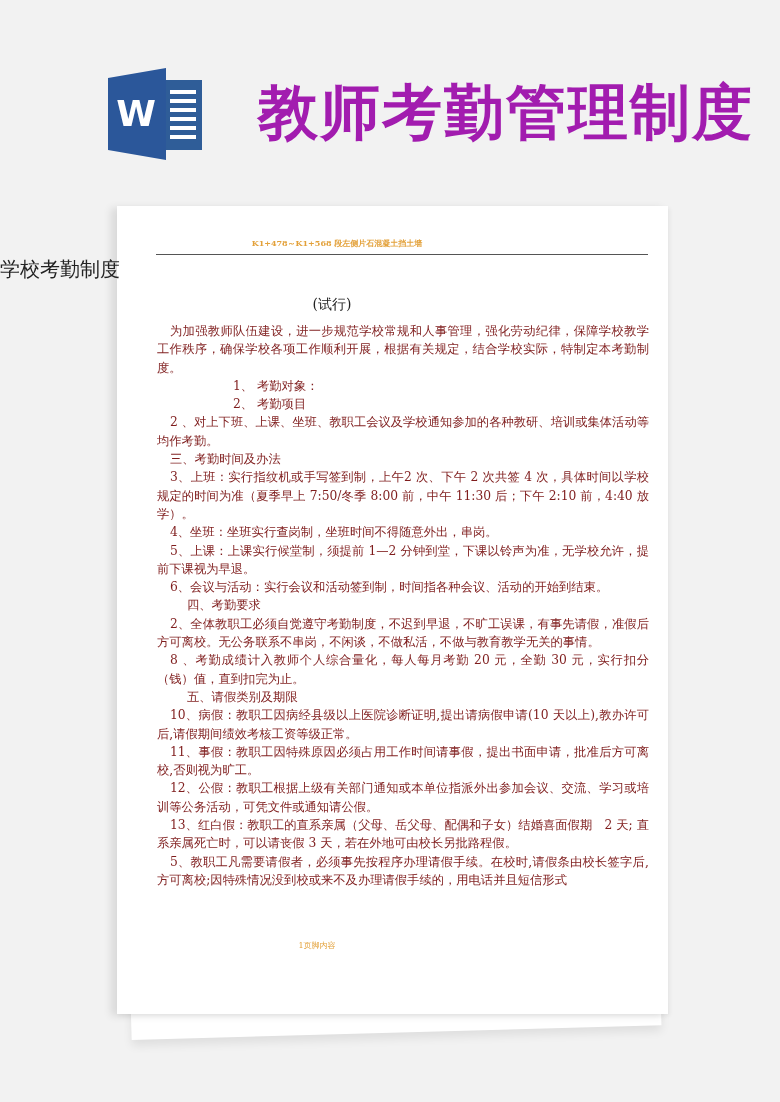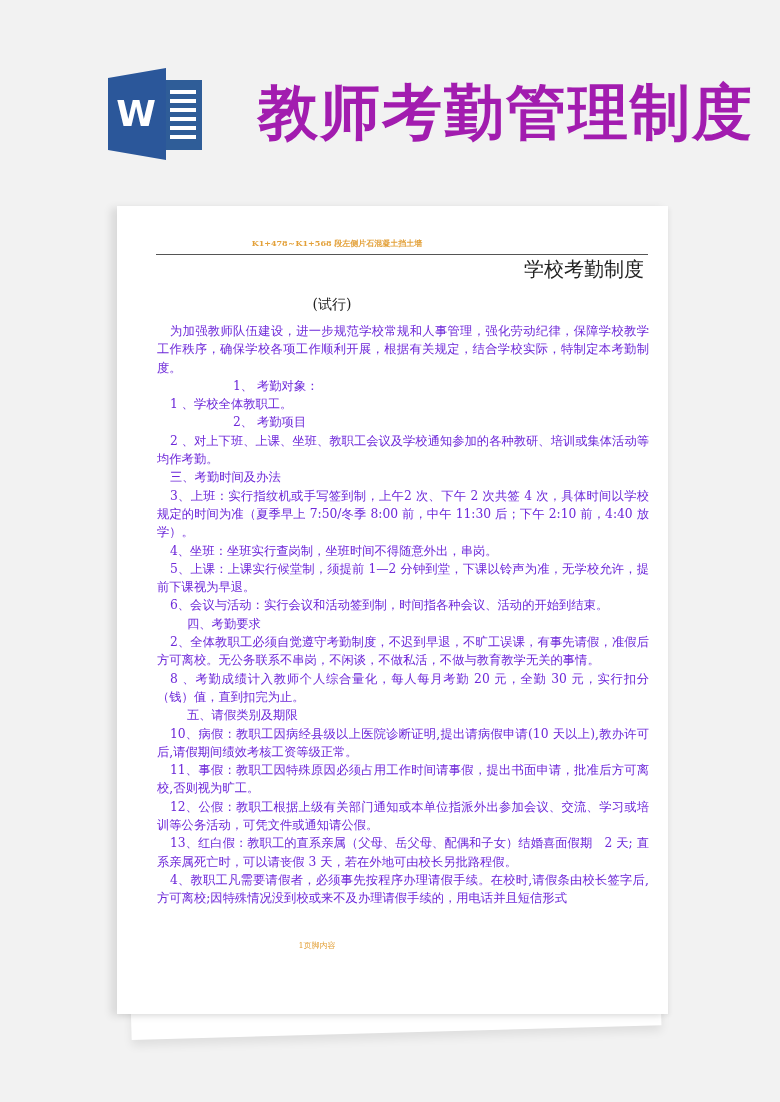--- a/index.html
+++ b/index.html
@@ -23,30 +23,30 @@
   .page {
     position:absolute; left:117px; top:206px; width:551px; height:808px;
     background:#fff; box-shadow:-6px 2px 8px rgba(0,0,0,0.10), 2px 2px 4px rgba(0,0,0,0.05);
   }
   .page-header {
     position:absolute; left:0; top:238px; width:674px; text-align:center;
     font-size:8px; color:#e3a13a; font-weight:bold;
   }
   .header-rule { position:absolute; left:156px; top:254px; width:492px; height:1px; background:#555; }
   .doc-title {
-    position:absolute; left:0; top:256px; width:644px; text-align:right;
+    position:absolute; left:0; top:256px; width:644px; text-align:left;
     font-size:20px; color:#222;
   }
   .doc-subtitle {
     position:absolute; left:0; top:296px; width:664px; text-align:center;
     font-size:14px; color:#222;
   }
   .body-text {
     position:absolute; left:157px; top:322px; width:492px;
-    font-size:12.3px; line-height:18.3px; color:#6d28d9;
+    font-size:12.3px; line-height:18.3px; color:#7f1d1d;
   }
   .body-text p { margin:0; text-align:justify; }
   .ind1 { text-indent:13px; }
   .ind2 { padding-left:76px; }
   .ind3 { padding-left:30px; }
   .page-footer {
     position:absolute; left:0; top:940px; width:634px; text-align:center;
     font-size:8px; color:#e3a13a;
   }
 </style>
@@ -74,32 +74,31 @@
 <div class="page"></div>
 
 <div class="page-header">K1+478～K1+568 段左侧片石混凝土挡土墙</div>
 <div class="header-rule"></div>
 <div class="doc-title">学校考勤制度</div>
 <div class="doc-subtitle">(试行)</div>
 
 <div class="body-text">
   <p class="ind1">为加强教师队伍建设，进一步规范学校常规和人事管理，强化劳动纪律，保障学校教学工作秩序，确保学校各项工作顺利开展，根据有关规定，结合学校实际，特制定本考勤制度。</p>
   <p class="ind2">1、  考勤对象：</p>
-  <p class="ind1">1 、学校全体教职工。</p>
   <p class="ind2">2、  考勤项目</p>
   <p class="ind1">2 、对上下班、上课、坐班、教职工会议及学校通知参加的各种教研、培训或集体活动等均作考勤。</p>
   <p class="ind1">三、考勤时间及办法</p>
   <p class="ind1">3、上班：实行指纹机或手写签到制，上午2 次、下午 2 次共签 4 次，具体时间以学校规定的时间为准（夏季早上 7:50/冬季 8:00 前，中午 11:30 后；下午 2:10 前，4:40 放学）。</p>
   <p class="ind1">4、坐班：坐班实行查岗制，坐班时间不得随意外出，串岗。</p>
   <p class="ind1">5、上课：上课实行候堂制，须提前 1—2 分钟到堂，下课以铃声为准，无学校允许，提前下课视为早退。</p>
   <p class="ind1">6、会议与活动：实行会议和活动签到制，时间指各种会议、活动的开始到结束。</p>
   <p class="ind3">四、考勤要求</p>
   <p class="ind1">2、全体教职工必须自觉遵守考勤制度，不迟到早退，不旷工误课，有事先请假，准假后方可离校。无公务联系不串岗，不闲谈，不做私活，不做与教育教学无关的事情。</p>
   <p class="ind1">8 、考勤成绩计入教师个人综合量化，每人每月考勤 20 元，全勤 30 元，实行扣分（钱）值，直到扣完为止。</p>
   <p class="ind3">五、请假类别及期限</p>
   <p class="ind1">10、病假：教职工因病经县级以上医院诊断证明,提出请病假申请(10 天以上),教办许可后,请假期间绩效考核工资等级正常。</p>
   <p class="ind1">11、事假：教职工因特殊原因必须占用工作时间请事假，提出书面申请，批准后方可离校,否则视为旷工。</p>
   <p class="ind1">12、公假：教职工根据上级有关部门通知或本单位指派外出参加会议、交流、学习或培训等公务活动，可凭文件或通知请公假。</p>
   <p class="ind1">13、红白假：教职工的直系亲属（父母、岳父母、配偶和子女）结婚喜面假期　2 天; 直系亲属死亡时，可以请丧假 3 天，若在外地可由校长另批路程假。</p>
-  <p class="ind1">4、教职工凡需要请假者，必须事先按程序办理请假手续。在校时,请假条由校长签字后,方可离校;因特殊情况没到校或来不及办理请假手续的，用电话并且短信形式</p>
+  <p class="ind1">5、教职工凡需要请假者，必须事先按程序办理请假手续。在校时,请假条由校长签字后,方可离校;因特殊情况没到校或来不及办理请假手续的，用电话并且短信形式</p>
 </div>
 
 <div class="page-footer">1页脚内容</div>
 
 </body></html>

